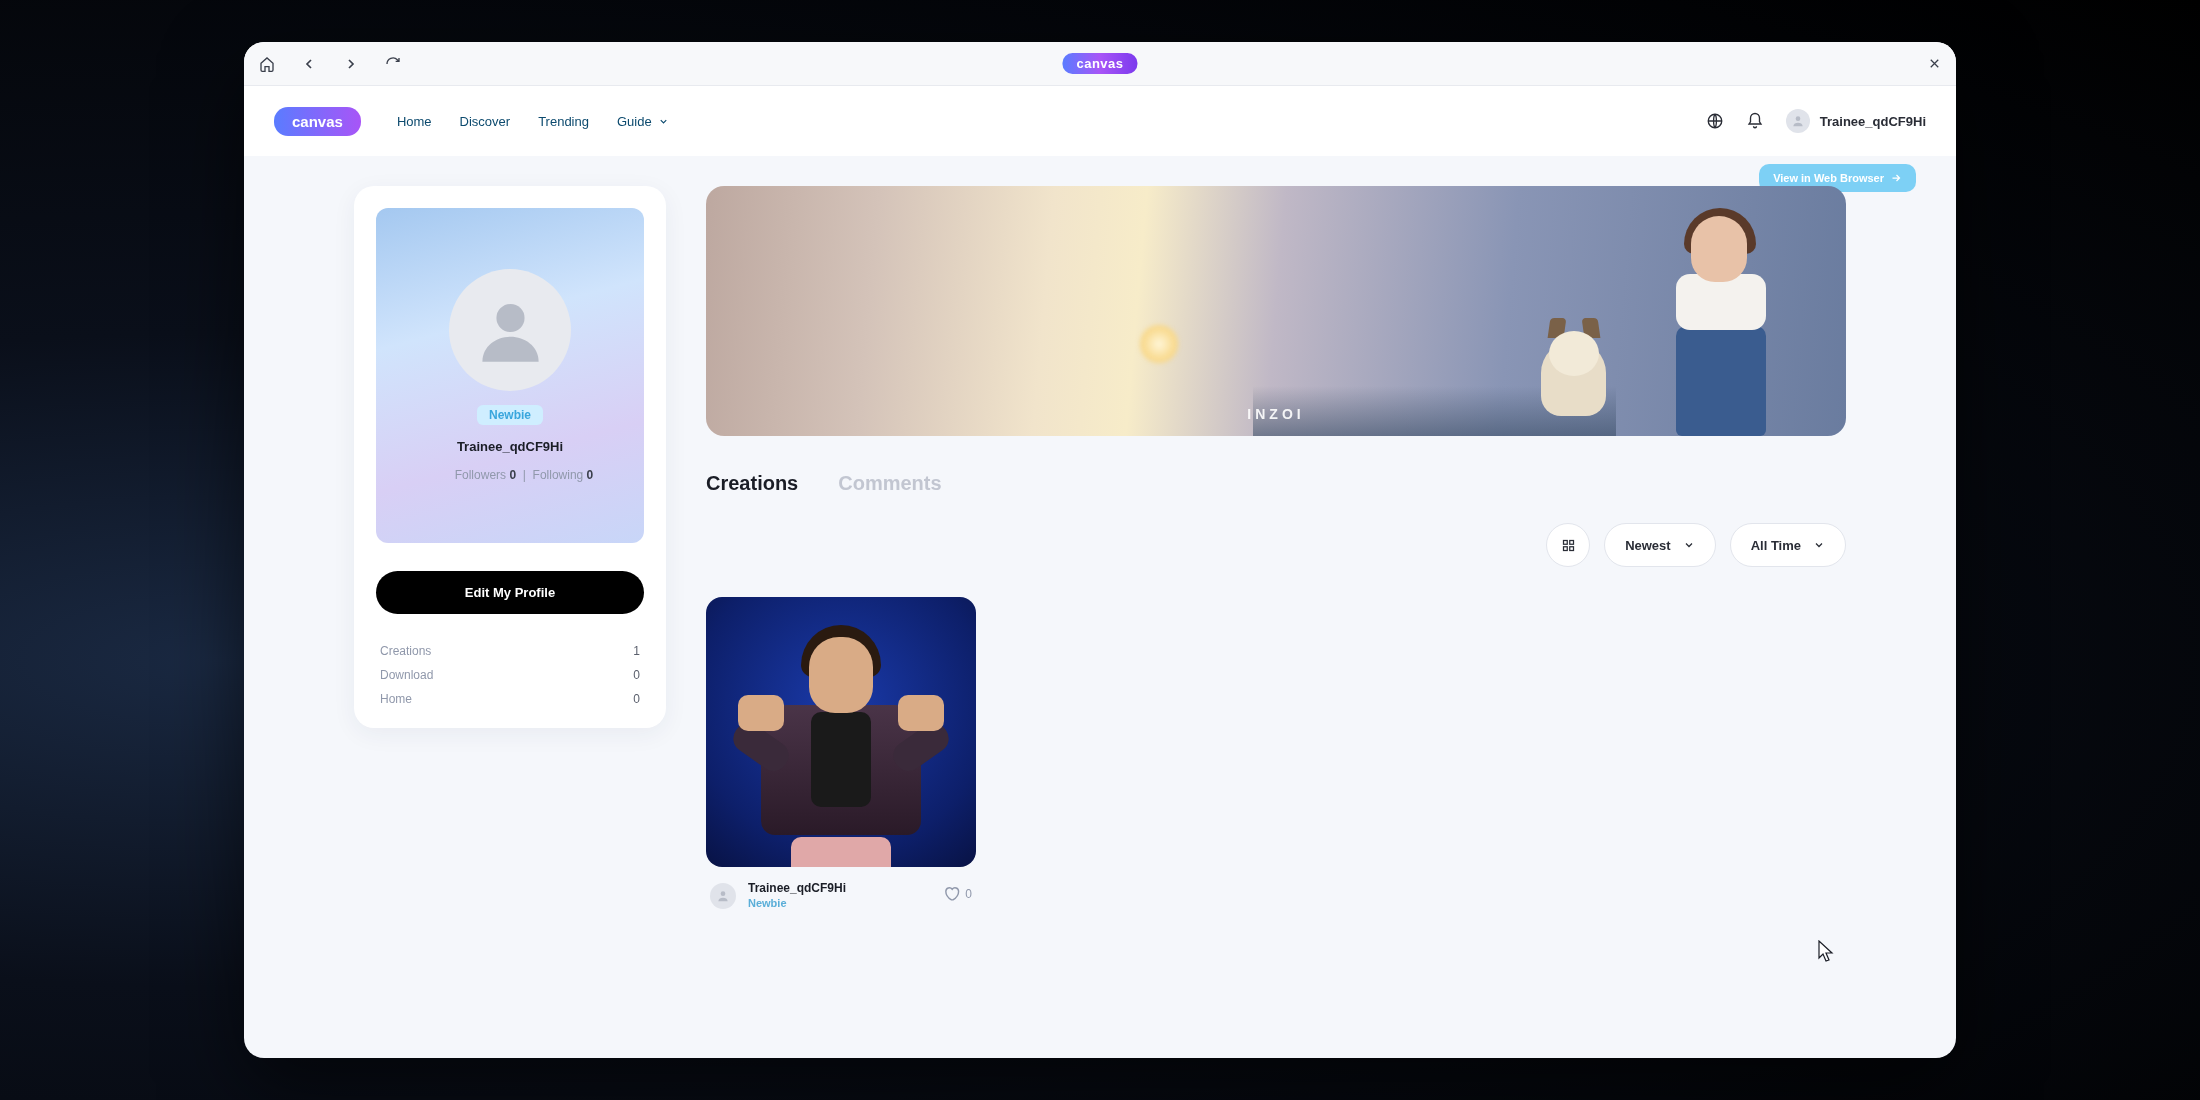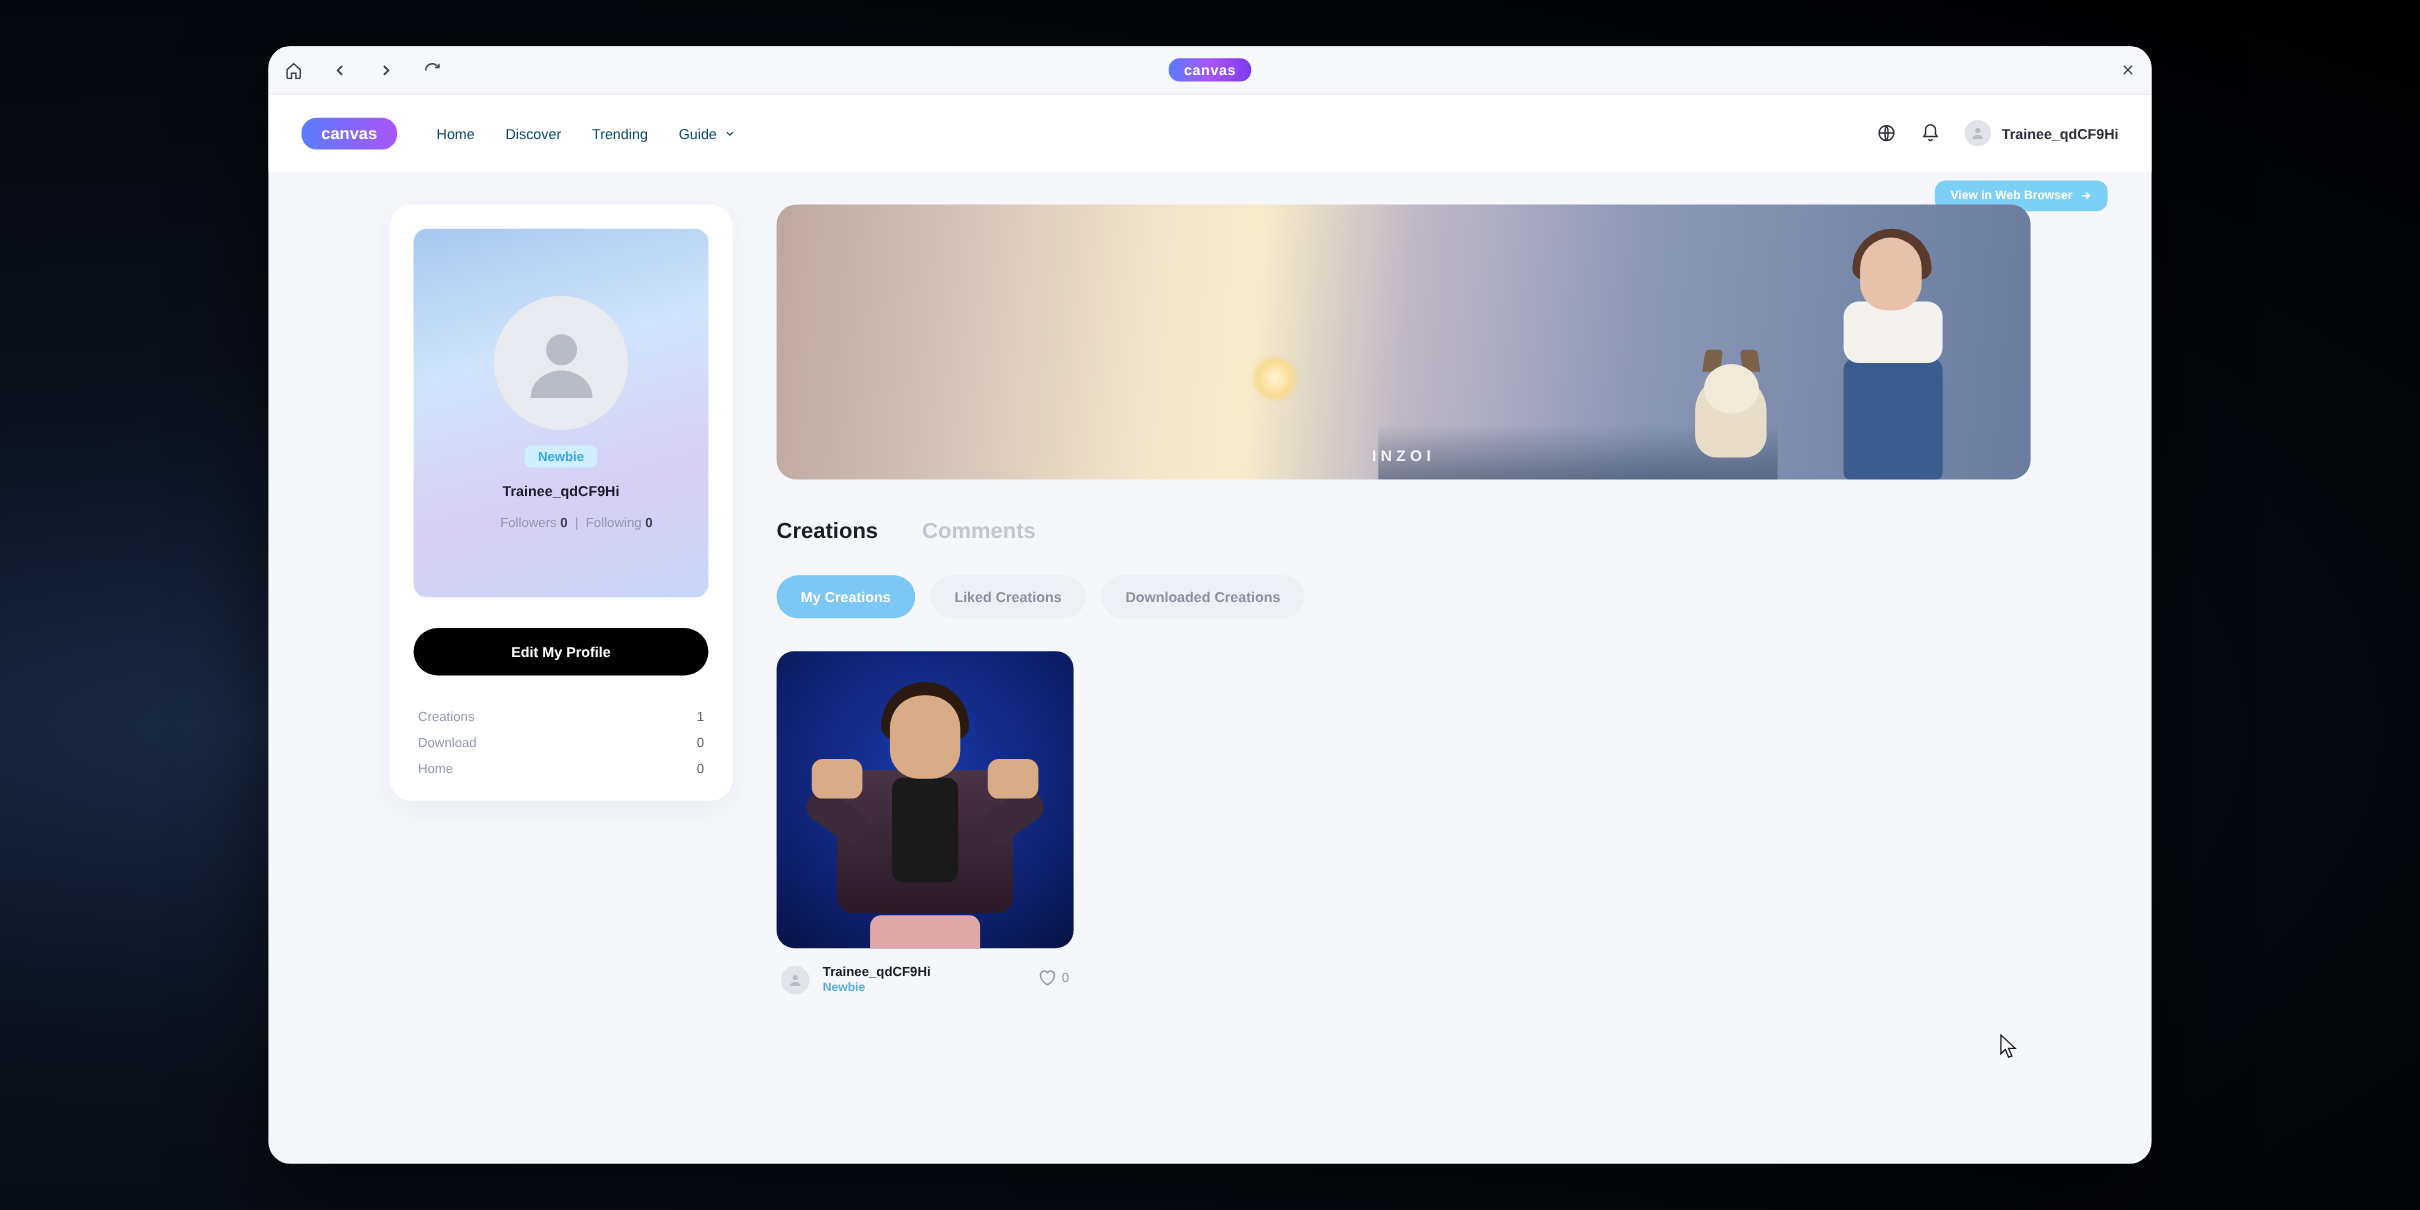--- a/index.html
+++ b/index.html
@@ -323,24 +323,41 @@
         </div>
         <div class="banner-logo">INZOI</div>
       </div>
 
       <div class="content-tabs">
         <div class="content-tab active">Creations</div>
         <div class="content-tab">Comments</div>
       </div>
 
       <div class="filter-row">
-        <div class="filter-pills">
-          <div class="pill active">My Creations</div>
-          <div class="pill">Liked Creations</div>
-          <div class="pill">Downloaded Creations</div>
+        <div class="filter-right">
+          <div class="grid-btn">
+            <svg viewBox="0 0 24 24" width="15" height="15" fill="none" stroke="#2a2d36" stroke-width="2">
+              <rect x="4" y="4" width="6" height="6"></rect>
+                <rect x="14" y="4" width="6" height="6"></rect>
+              <rect x="4" y="14" width="6" height="6"></rect>
+                <rect x="14" y="14" width="6" height="6"></rect>
+            </svg>
+          </div>
+          <div class="sort-btn">
+            <span>Newest</span>
+            <svg viewBox="0 0 24 24" width="12" height="12" fill="none" stroke="currentColor" stroke-width="2.5">
+                <path d="M6 9l6 6 6-6"></path>
+              </svg>
+          </div>
+          <div class="sort-btn">
+            <span>All Time</span>
+            <svg viewBox="0 0 24 24" width="12" height="12" fill="none" stroke="currentColor" stroke-width="2.5">
+                <path d="M6 9l6 6 6-6"></path>
+              </svg>
+          </div>
         </div>
       </div>
 
       <div class="creations-grid">
         <div class="creation-card">
           <div class="creation-thumb">
             <div class="char-cardigan"></div>
             <div class="char-inner"></div>
             <div class="char-arm-l"></div>
               <div class="char-arm-r"></div>

